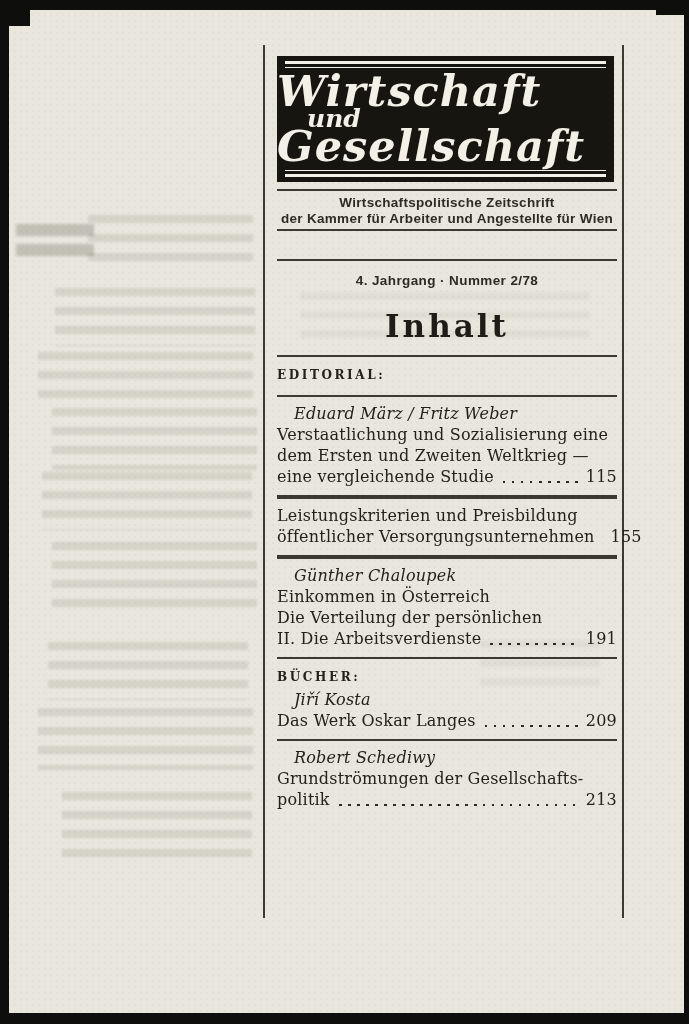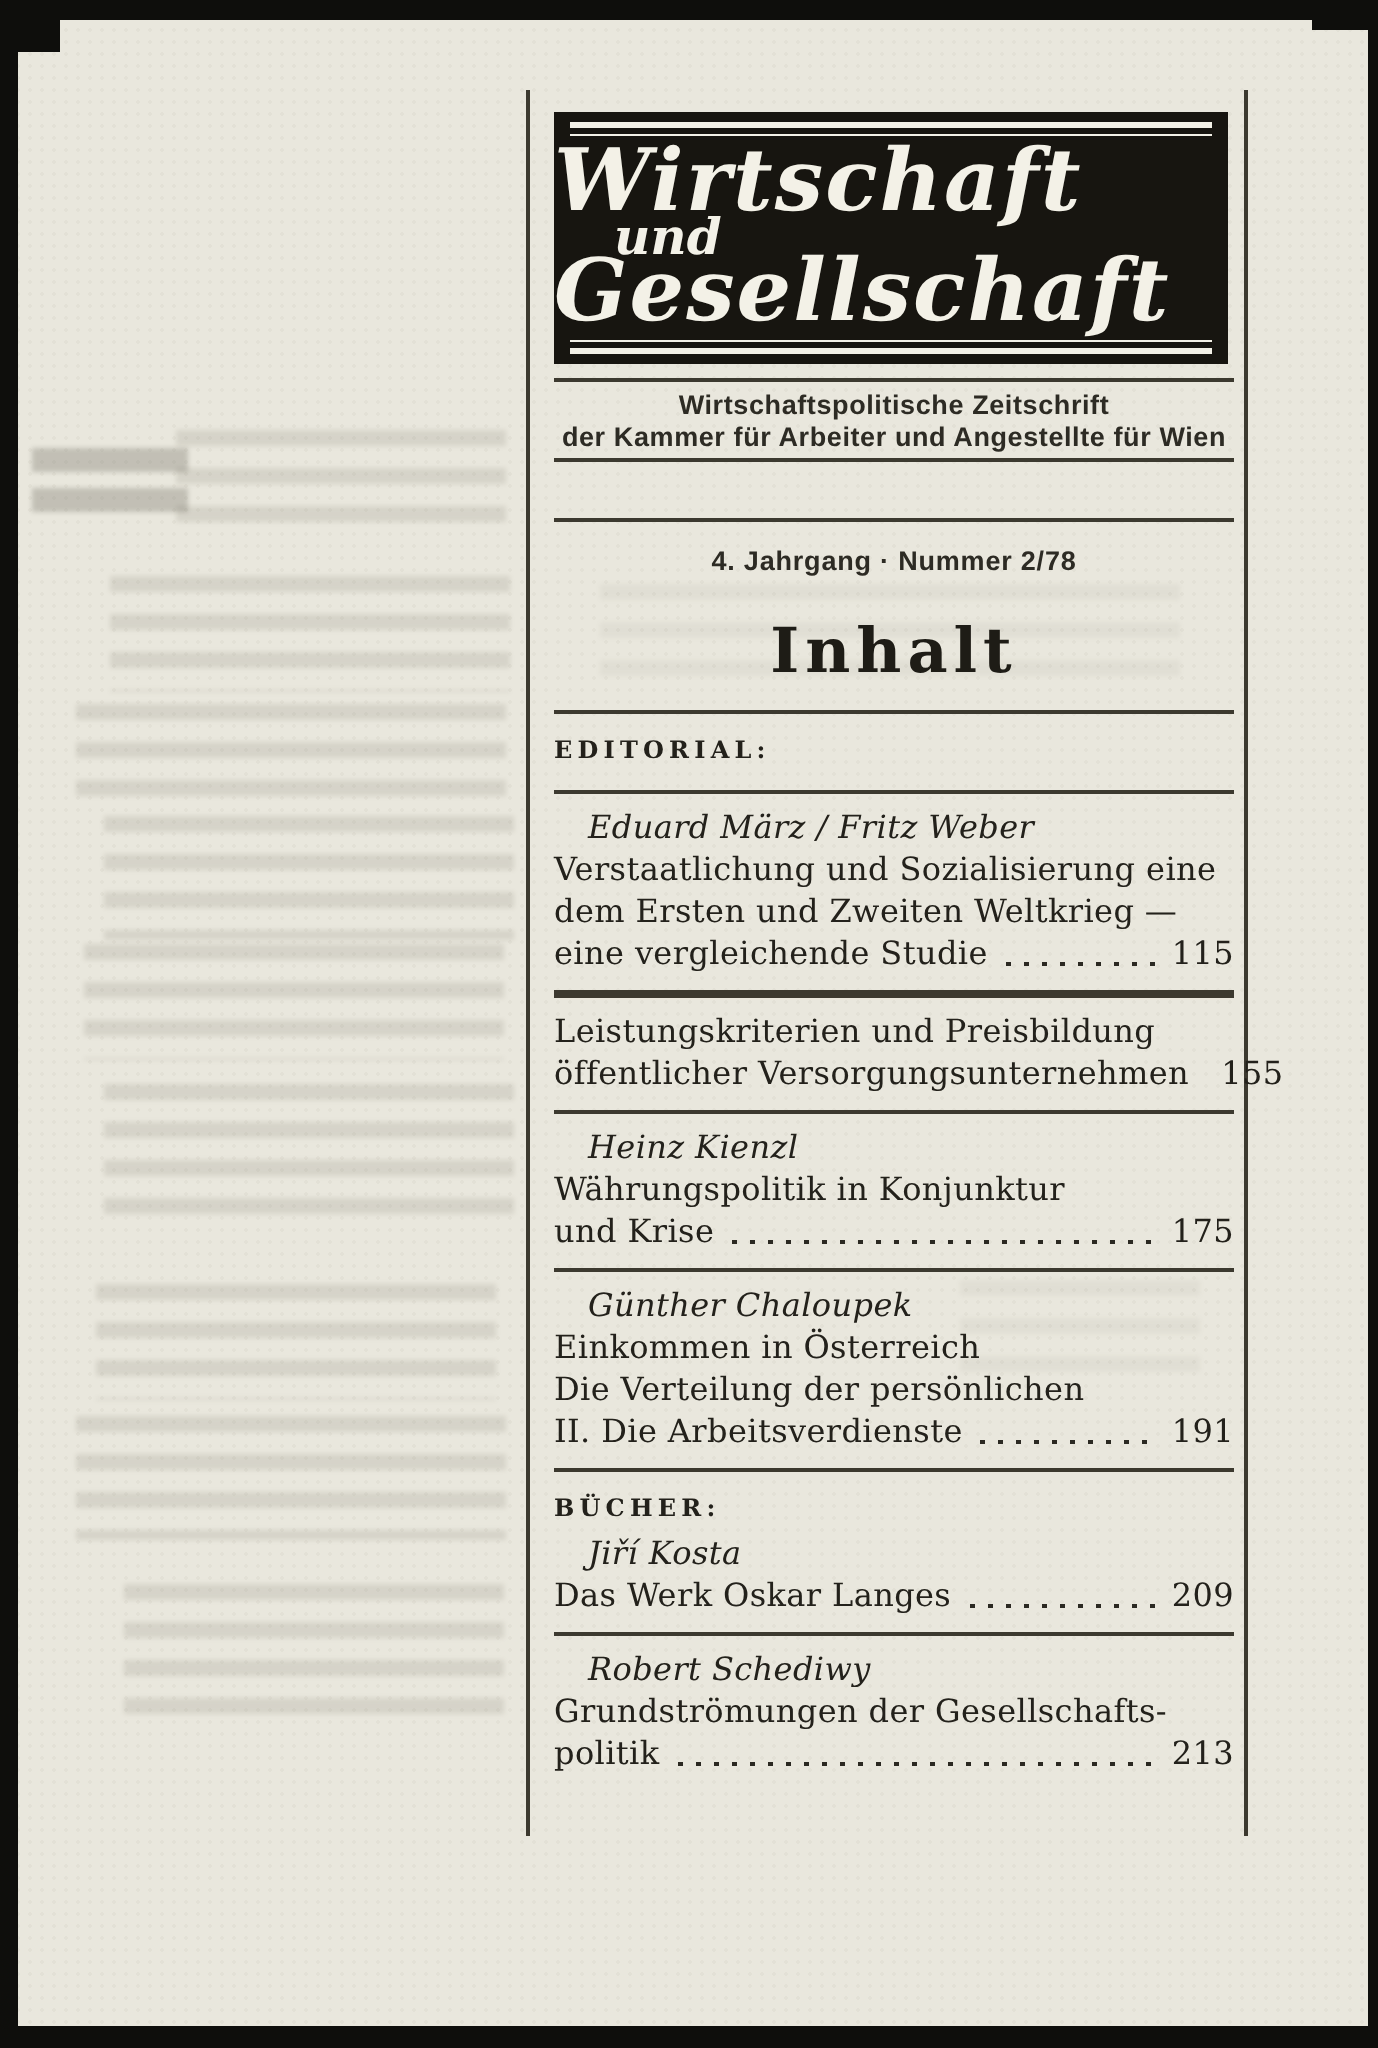--- a/index.html
+++ b/index.html
@@ -173,29 +173,20 @@
       <div class="toc-rule"></div>
       <div class="toc-entry">
         <div class="toc-title">Leistungskriterien und Preisbildung</div>
         <div class="toc-lastline">
           <span class="t">öffentlicher Versorgungsunternehmen</span>
           <span class="leader"></span>
           <span class="toc-page">155</span>
         </div>
       </div>
       <div class="toc-rule"></div>
-      <div class="toc-entry">
-        <div class="toc-authors">Heinz Kienzl</div>
-        <div class="toc-title">Währungspolitik in Konjunktur</div>
-        <div class="toc-lastline">
-          <span class="t">und Krise</span>
-          <span class="leader"></span>
-          <span class="toc-page">175</span>
-        </div>
-      </div>
       <div class="toc-rule"></div>
       <div class="toc-entry">
         <div class="toc-authors">Günther Chaloupek</div>
         <div class="toc-title">Einkommen in Österreich</div>
         <div class="toc-title">Die Verteilung der persönlichen</div>
         <div class="toc-lastline">
           <span class="t">II. Die Arbeitsverdienste</span>
           <span class="leader"></span>
           <span class="toc-page">191</span>
         </div>

